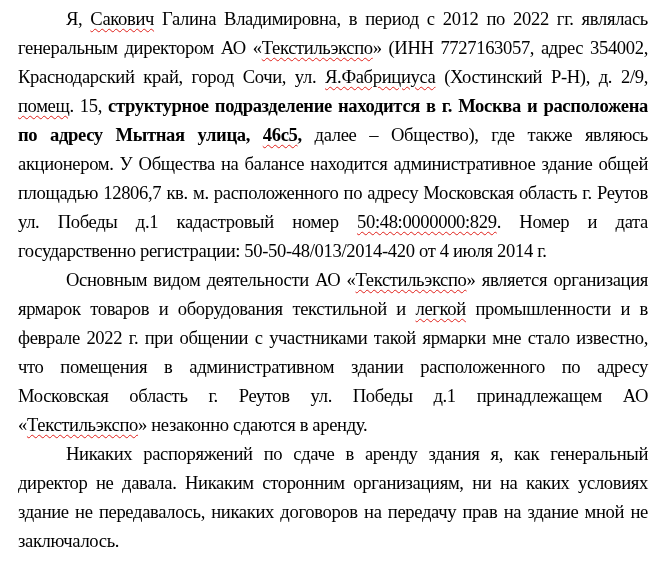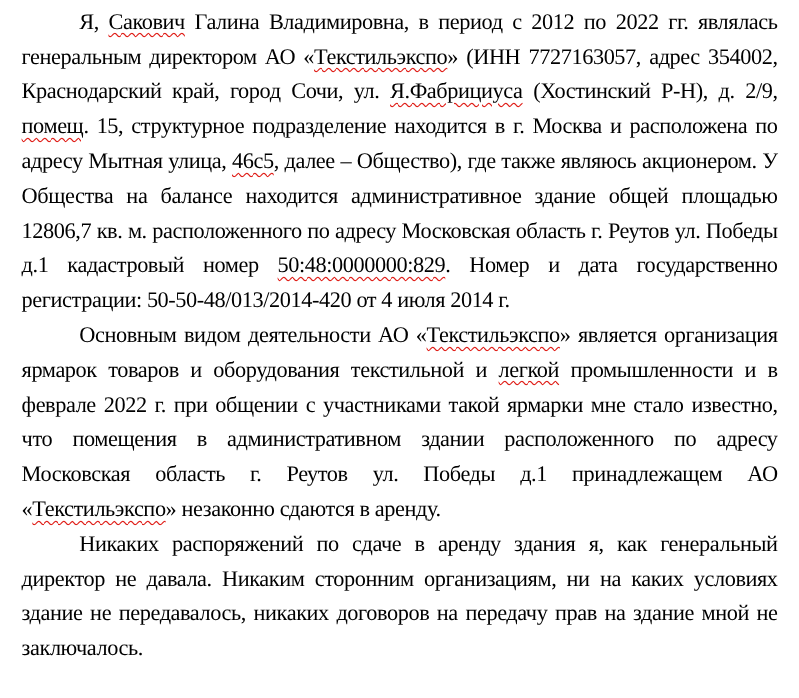--- a/index.html
+++ b/index.html
@@ -10,21 +10,21 @@
     font-size: 18.6px; line-height: 29px; color: #000;
     letter-spacing: -0.35px;
   }
   .para { margin: 0; text-align: justify; text-indent: 48px; }
   .spell {
     text-decoration: underline wavy #e0201a;
     text-decoration-thickness: 1px;
     text-underline-offset: 3px;
     margin-top: 32px;
   }
-  b { font-weight: normal; }
+  b { font-weight: bold; }
 </style>
 </head>
 <body>
 
 <div class="page">
   <p class="para">
     <span>Я, </span><span class="spell">Сакович</span><span> Галина Владимировна, в период с 2012 по 2022 гг. являлась генеральным директором АО «</span><span class="spell">Текстильэкспо</span><span>» (ИНН 7727163057, адрес 354002, Краснодарский край, город Сочи, ул. </span><span class="spell">Я.Фабрициуса</span><span> (Хостинский Р-Н), д. 2/9, </span><span class="spell">помещ</span><span>. 15, </span><b>структурное подразделение находится в г. Москва и расположена по адресу Мытная улица, </b><b class="spell">46с5</b><b>,</b><span> далее – Общество), где также являюсь акционером. У Общества на балансе находится административное здание общей площадью 12806,7 кв. м. расположенного по адресу Московская область г. Реутов ул. Победы д.1 кадастровый номер </span><span class="spell">50:48:0000000:829</span><span>. Номер и дата государственно регистрации: 50-50-48/013/2014-420 от 4 июля 2014 г.</span>
   </p>
   <p class="para">
     <span>Основным видом деятельности АО «</span><span class="spell">Текстильэкспо</span><span>» является организация ярмарок товаров и оборудования текстильной и </span><span class="spell">легкой</span><span> промышленности и в феврале 2022 г. при общении с участниками такой ярмарки мне стало известно, что помещения в административном здании расположенного по адресу Московская область г. Реутов ул. Победы д.1 принадлежащем АО «</span><span class="spell">Текстильэкспо</span><span>» незаконно сдаются в аренду.</span>

